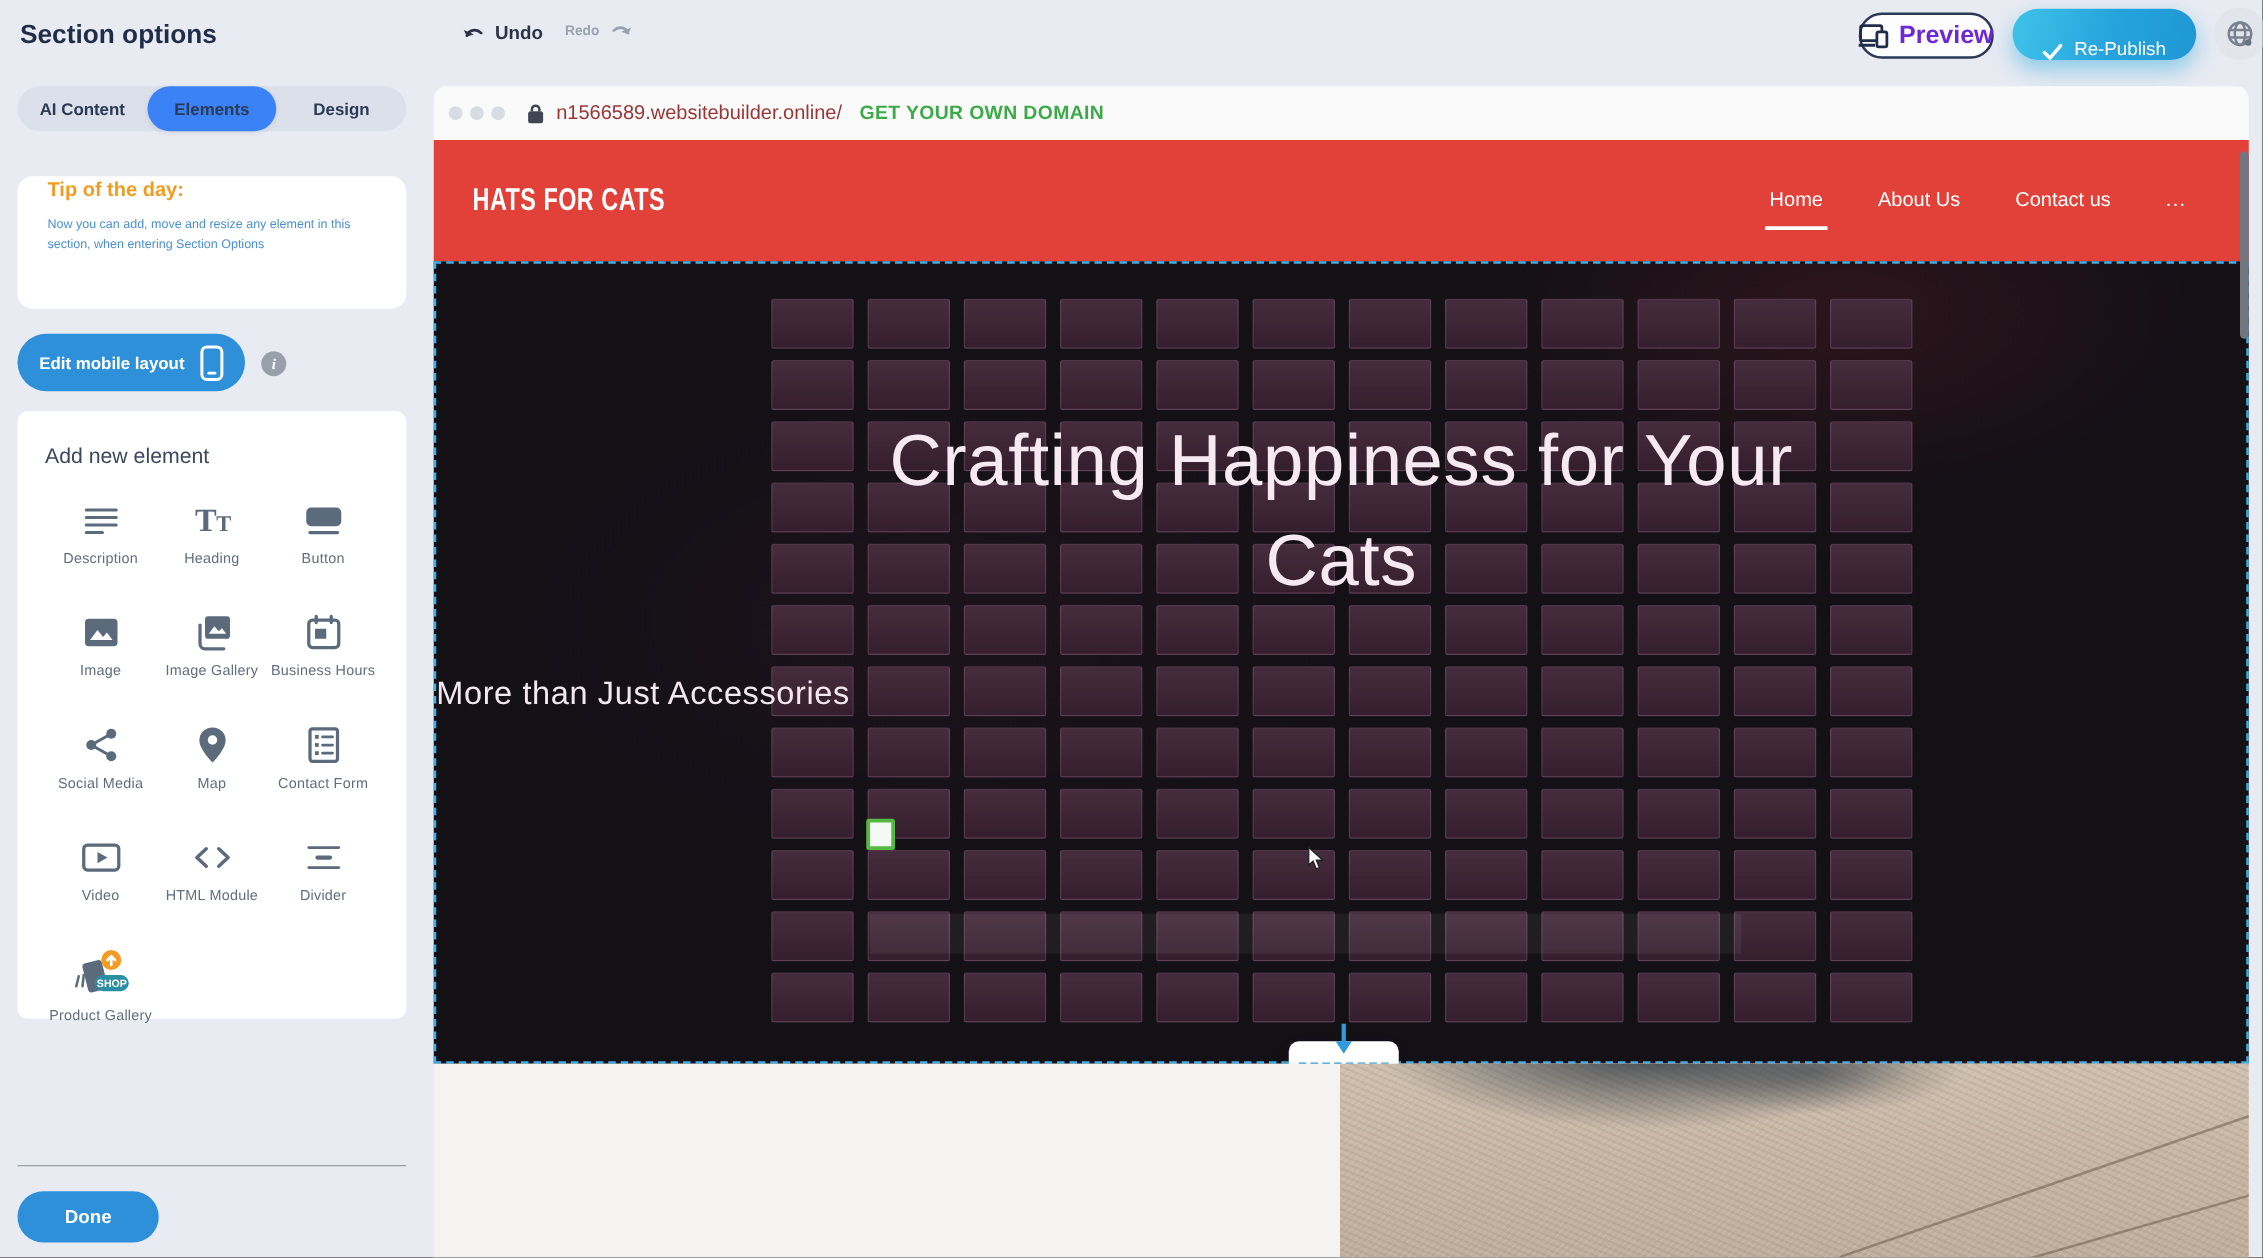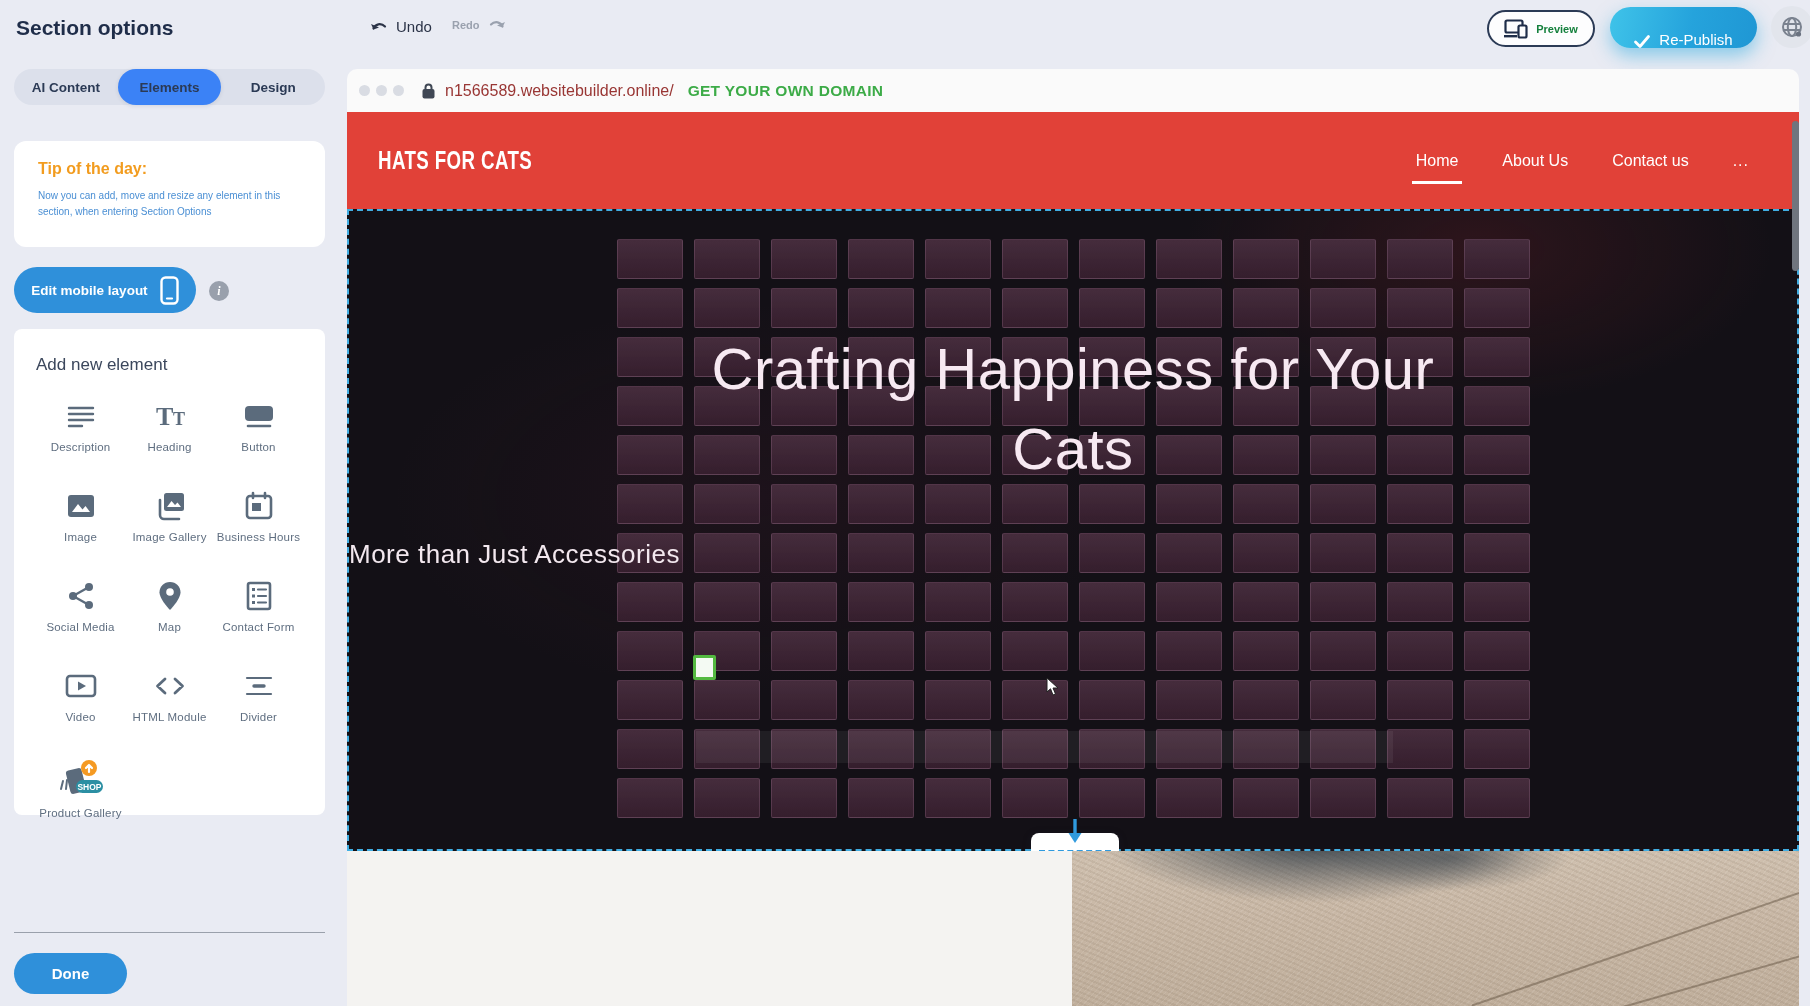--- a/index.html
+++ b/index.html
@@ -7,35 +7,35 @@
   body {
     font-family:"Liberation Sans", sans-serif;
     background:#e9ebf3;
     position:relative;
     color:#2b3347;
   }
   .abs { position:absolute; }
 
   
   .page-title { left:16px; top:16px; font-size:21px; font-weight:bold; color:#1f2d49; }
-  .undo-btn { left:370px; top:18px; display:flex; align-items:center; gap:7px; font-size:15px; font-weight:normal; color:#2b3347; cursor:pointer; }
+  .undo-btn { left:370px; top:18px; display:flex; align-items:center; gap:7px; font-size:15px; font-weight:bold; color:#2b3347; cursor:pointer; }
   .redo-btn { left:452px; top:18px; display:flex; align-items:center; gap:7px; font-size:11px; font-weight:bold; color:#9aa1ae; cursor:pointer; }
-  .preview-btn { left:1487px; top:10px; width:108px; height:37px; border:2px solid #2b3a55; border-radius:19px; background:#fdfdfe; display:flex; align-items:center; justify-content:center; gap:8px; font-size:11px; font-weight:bold; color:#15803d; cursor:pointer; }
+  .preview-btn { left:1487px; top:10px; width:108px; height:37px; border:2px solid #2b3a55; border-radius:19px; background:#fdfdfe; display:flex; align-items:center; justify-content:center; gap:8px; font-size:20px; font-weight:bold; color:#6d28d9; cursor:pointer; }
   .republish-btn { left:1610px; top:7px; width:147px; height:41px; border:none; border-radius:21px;
     background:linear-gradient(100deg,#3fc3e9 0%,#25a3dc 55%,#1f97d4 100%);
     box-shadow:0 8px 18px rgba(42,170,224,.5);
     display:flex; align-items:flex-end; justify-content:center; gap:9px; font-size:15px; font-weight:normal; color:#fff; cursor:pointer; }
   .globe-btn { left:1771px; top:6px; width:42px; height:42px; border-radius:50%; background:#e2e5ec; display:flex; align-items:center; justify-content:center; cursor:pointer; }
 
   
   .tabbar { left:14px; top:69px; width:311px; height:36px; background:#dce0eb; border-radius:18px; display:flex; align-items:center; }
   .tab { flex:1; height:36px; display:flex; align-items:center; justify-content:center; font-size:13.5px; font-weight:bold; color:#2b3a55; border-radius:18px; cursor:pointer; }
   .tab.active { background:#3b82f6; box-shadow:0 1px 4px rgba(40,50,80,.12); }
 
-  .tip-card { left:14px; top:141px; width:311px; height:106px; background:#fff; border-radius:12px; padding:19px 24px; }
+  .tip-card { left:14px; top:141px; width:311px; height:106px; background:#fff; border-radius:12px; padding:3px 24px; }
   .tip-heading { font-size:16px; font-weight:bold; color:#f29c1f; }
   .tip-body { margin-top:10px; font-size:10px; line-height:16px; color:#4a8fd4; }
 
   .edit-mobile-btn { left:14px; top:267px; width:182px; height:46px; border:none; border-radius:23px; background:#2f90da; color:#fff; font-size:13.5px; font-weight:bold; display:flex; align-items:center; justify-content:center; gap:12px; cursor:pointer; font-family:"Liberation Sans",sans-serif; }
   .info-dot { left:209px; top:281px; width:20px; height:20px; border-radius:50%; background:#99a0ac; color:#fff; font-size:12px; font-weight:bold; display:flex; align-items:center; justify-content:center; font-family:"Liberation Serif",serif; font-style:italic; cursor:pointer; }
 
   .add-card { left:14px; top:329px; width:311px; height:486px; background:#fff; border-radius:8px; padding:26px 22px; }
   .add-title { font-size:17px; color:#3b475c; margin-bottom:24px; }
   .el-grid { display:grid; grid-template-columns:repeat(3,1fr); row-gap:22px; }
   .el-item { display:flex; flex-direction:column; align-items:center; gap:8px; cursor:pointer; min-height:68px; }

